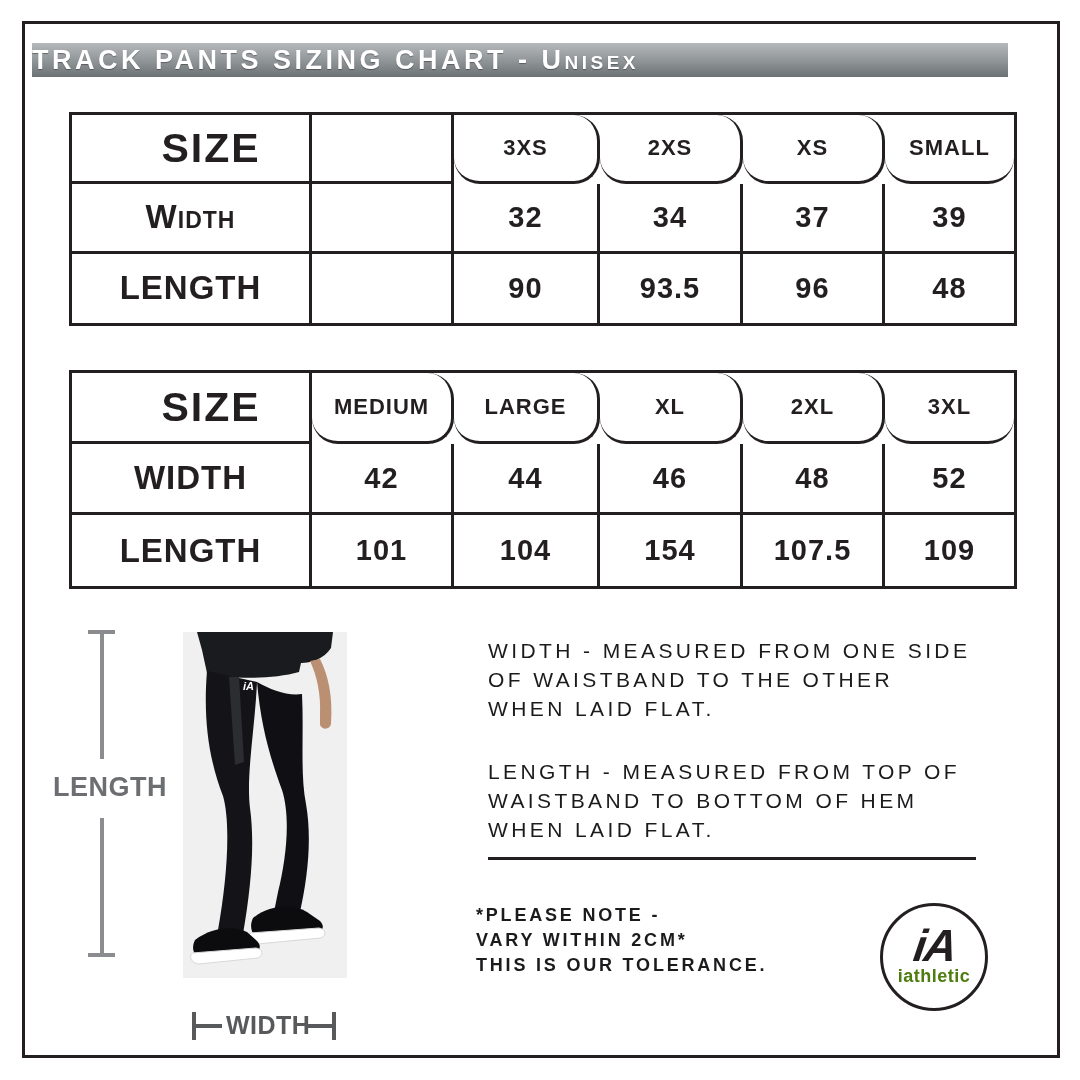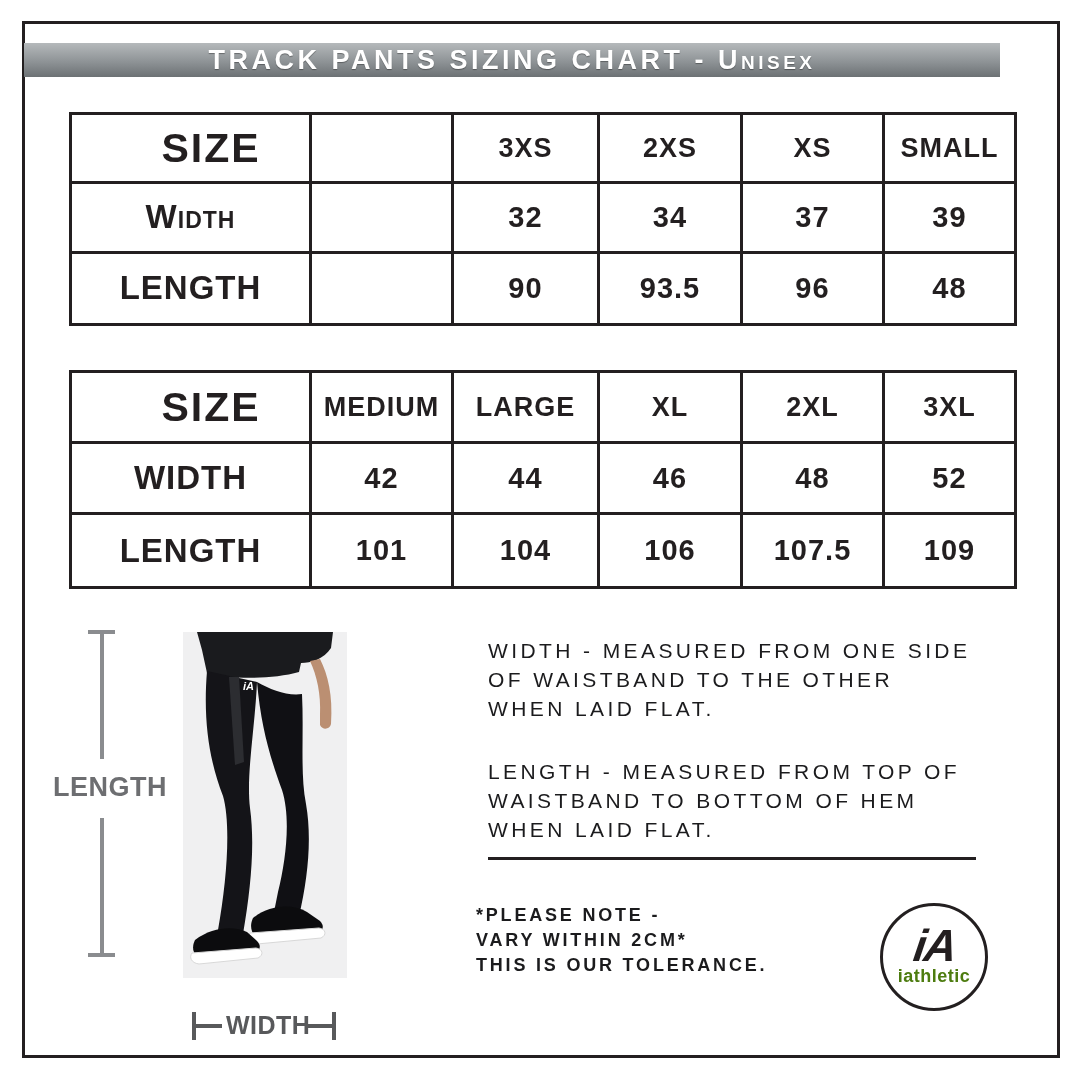--- a/index.html
+++ b/index.html
@@ -3,37 +3,37 @@
 <meta charset="utf-8">
 <style>
   html,body{margin:0;padding:0;background:#ffffff;}
   body{font-family:"Liberation Sans", sans-serif;}
   #stage{position:relative;width:1080px;height:1080px;background:#ffffff;overflow:hidden;color:#231f20;}
 
   
   .frame{position:absolute;left:22px;top:21px;width:1038px;height:1037px;border:3px solid #231f20;box-sizing:border-box;}
 
   
-  .titlebar{position:absolute;left:24px;top:43px;width:976px;height:34px;
+  .titlebar{position:absolute;left:32px;top:43px;width:976px;height:34px;
     background:linear-gradient(to bottom,#b5b9bb 0%,#8e9396 55%,#6c7174 100%);
-    display:flex;align-items:center;justify-content:center;}
+    display:flex;align-items:center;justify-content:flex-start;}
   .titlebar .title{color:#ffffff;font-size:27px;font-weight:800;letter-spacing:3.5px;
     font-variant:small-caps;text-shadow:0 1px 1px rgba(0,0,0,.35);white-space:nowrap;}
 
   
   .tbl{position:absolute;display:grid;border:3px solid #231f20;box-sizing:border-box;background:#fff;
     grid-template-columns:240px 142px 146px 143px 142px 1fr;grid-template-rows:1fr 1fr 1fr;}
   .t1{left:69px;top:112px;width:948px;height:214px;}
   .t2{left:69px;top:370px;width:948px;height:219px;}
   .cell{border-right:3px solid #231f20;border-bottom:3px solid #231f20;
     display:flex;align-items:center;justify-content:center;color:#231f20;box-sizing:border-box;}
   .tbl .cell:nth-child(6n){border-right:none;}
   .tbl .cell:nth-child(n+13){border-bottom:none;}
   .f-size{font-size:41px;font-weight:800;letter-spacing:2px;padding-left:41px;}
-  .f-head{font-size:27px;font-weight:800;letter-spacing:1px;}
+  .f-head{font-size:22px;font-weight:800;letter-spacing:1px;border-radius:26px;}
   .f-label{font-size:33px;font-weight:800;letter-spacing:1px;}
   .f-val{font-size:29px;font-weight:700;letter-spacing:1px;}
   .sc{font-variant:small-caps;}
 
   
   .dim{position:absolute;background:#8a8c8f;}
   .len-cap-top{left:88px;top:630px;width:27px;height:4px;}
   .len-line-1{left:100px;top:630px;width:4px;height:129px;}
   .len-label{position:absolute;left:53px;top:772px;width:86px;text-align:center;
     font-size:27px;font-weight:800;color:#6d6e71;letter-spacing:0.5px;}
@@ -113,21 +113,21 @@
     <div class="cell f-label">WIDTH</div>
     <div class="cell f-val">42</div>
     <div class="cell f-val">44</div>
     <div class="cell f-val">46</div>
     <div class="cell f-val">48</div>
     <div class="cell f-val">52</div>
 
     <div class="cell f-label">LENGTH</div>
     <div class="cell f-val">101</div>
     <div class="cell f-val">104</div>
-    <div class="cell f-val">106</div>
+    <div class="cell f-val">154</div>
     <div class="cell f-val">107.5</div>
     <div class="cell f-val">109</div>
   </div>
 
   <div class="dim len-cap-top"></div>
   <div class="dim len-line-1"></div>
   <div class="len-label">LENGTH</div>
   <div class="dim len-line-2"></div>
   <div class="dim len-cap-bot"></div>
 

